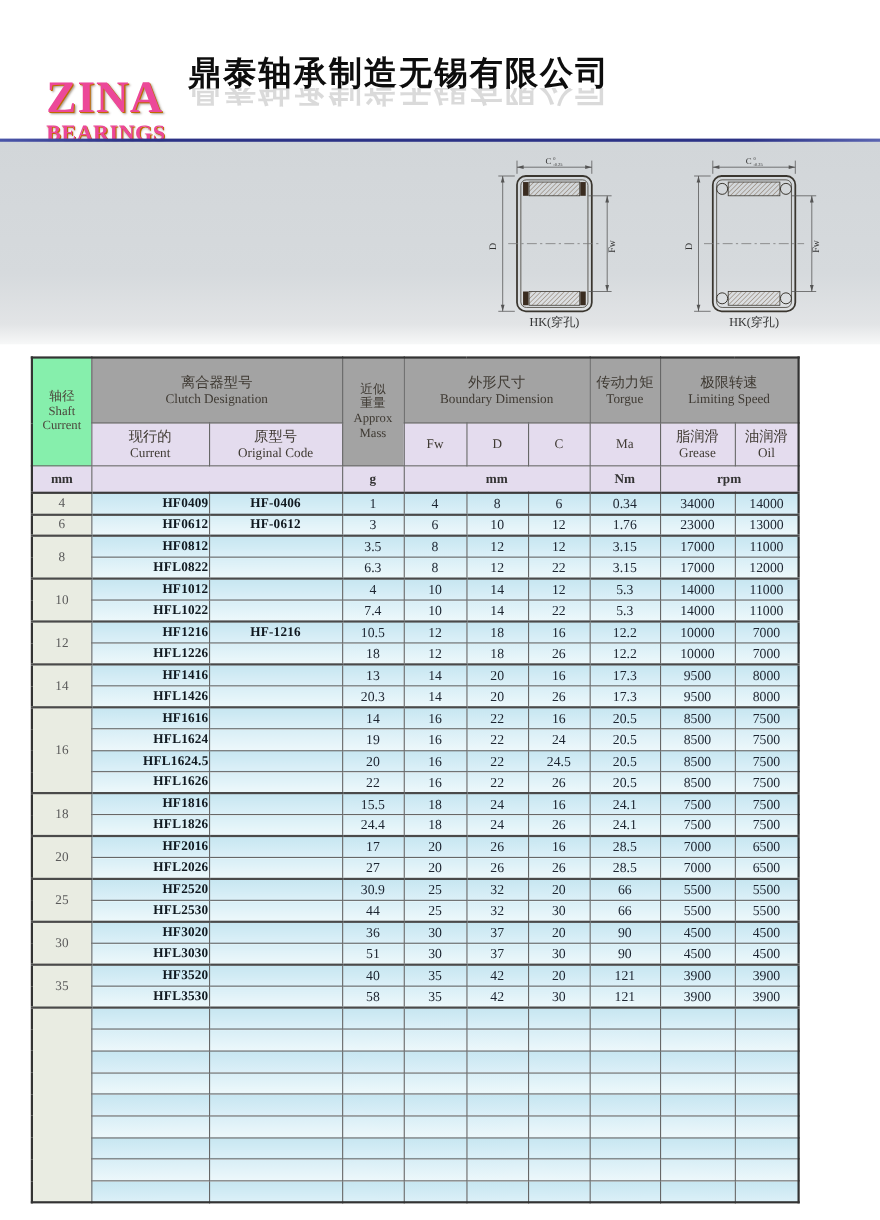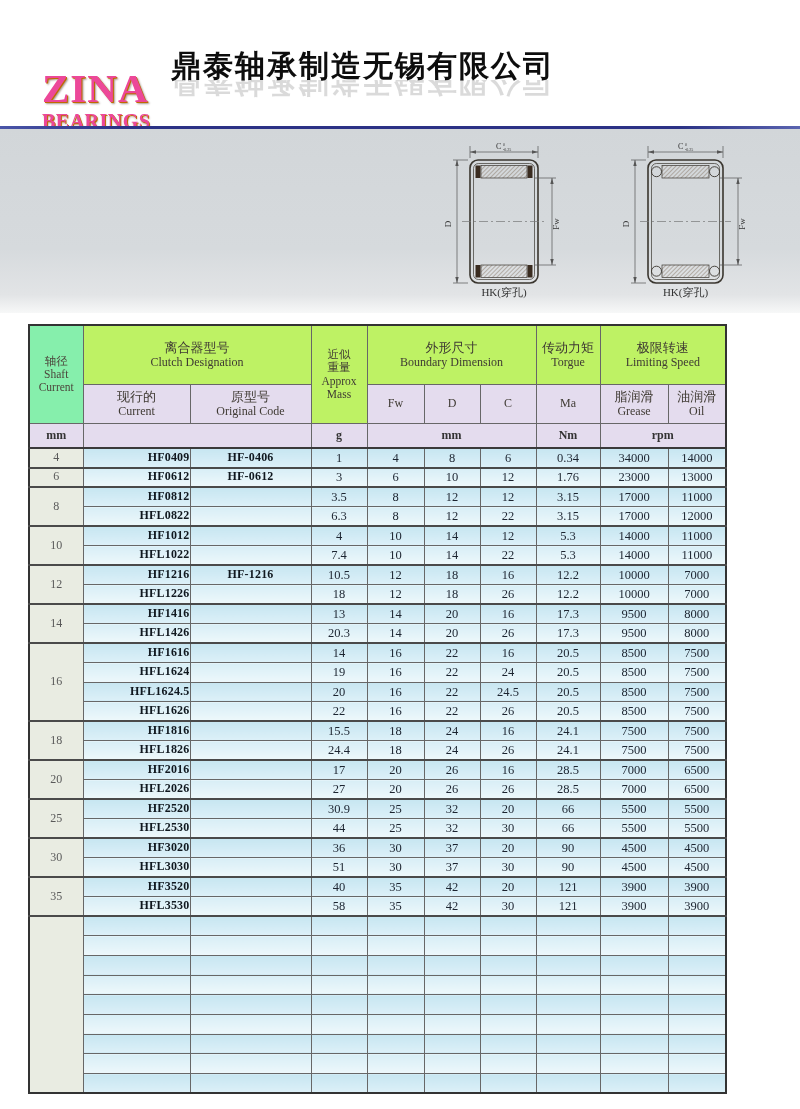--- a/index.html
+++ b/index.html
@@ -50,21 +50,21 @@
     border-collapse:collapse;table-layout:fixed;
     border:2px solid #333;
   }
   .spec-table th,.spec-table td{
     border:1px solid #676767;padding:0;margin:0;line-height:1.15;
     text-align:center;vertical-align:middle;font-weight:normal;
   }
   .hrow1 th{height:58px;}
   .hrow2 th{height:38px;}
   .unit-row th{height:23px;border-bottom:2px solid #3a3a3a;font-size:12px;color:#333;font-weight:bold;}
-  .cream{background:#bef264;color:#3f3a33;}
+  .cream{background:#a3a3a3;color:#3f3a33;}
   .shaft-h{background:#86efac;color:#4c463c;}
   .lav{background:#e4dcee;color:#3f3a33;}
   .hcn{font-size:13px;}
   .hen{font-size:12px;}
   .hsmall{font-size:11.5px;}
   tbody tr{height:19.5px;}
   tbody tr.empty-row{height:19.7px;}
   tbody td{font-size:12.5px;color:#1c2430;}
   td.shaft{
     background:#e9ece2;color:#5a5a5a;font-size:12px;

